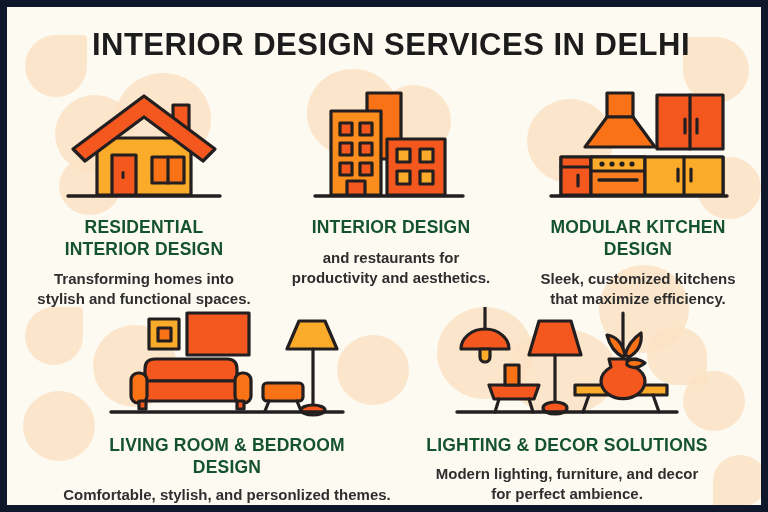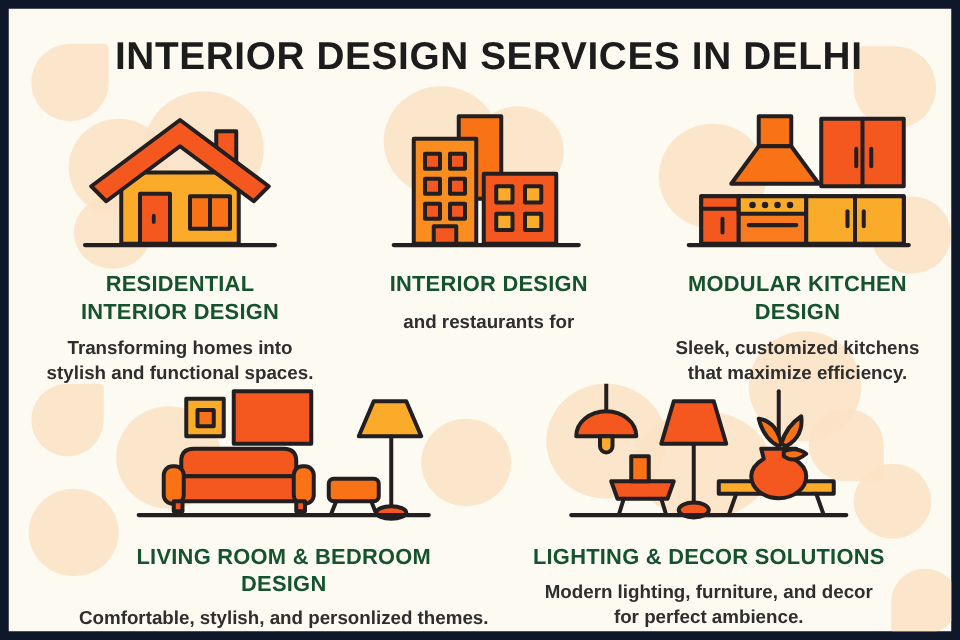--- a/index.html
+++ b/index.html
@@ -193,20 +193,21 @@
             <rect x="109" y="88" width="13" height="13" fill="#fbab2a"></rect>
           </g>
           <line x1="4" y1="113" x2="152" y2="113" stroke="#231f20" stroke-width="3.4" stroke-linecap="round"></line>
         </svg>
       </div>
       <div class="card-title">
         <div>INTERIOR DESIGN</div>
       </div>
       <div class="card-desc">
         <div>and restaurants for</div>
+        <div>productivity and aesthetics.</div>
       </div>
     </div>
 
     <div class="card">
       <div class="icon-wrap">
         <svg width="186" height="120" viewBox="0 0 186 120" xmlns="http://www.w3.org/2000/svg">
           <g stroke="#231f20" stroke-width="3.2" stroke-linejoin="round" stroke-linecap="round">
 
             <rect x="62" y="10" width="26" height="24" fill="#f97316"></rect>
 

